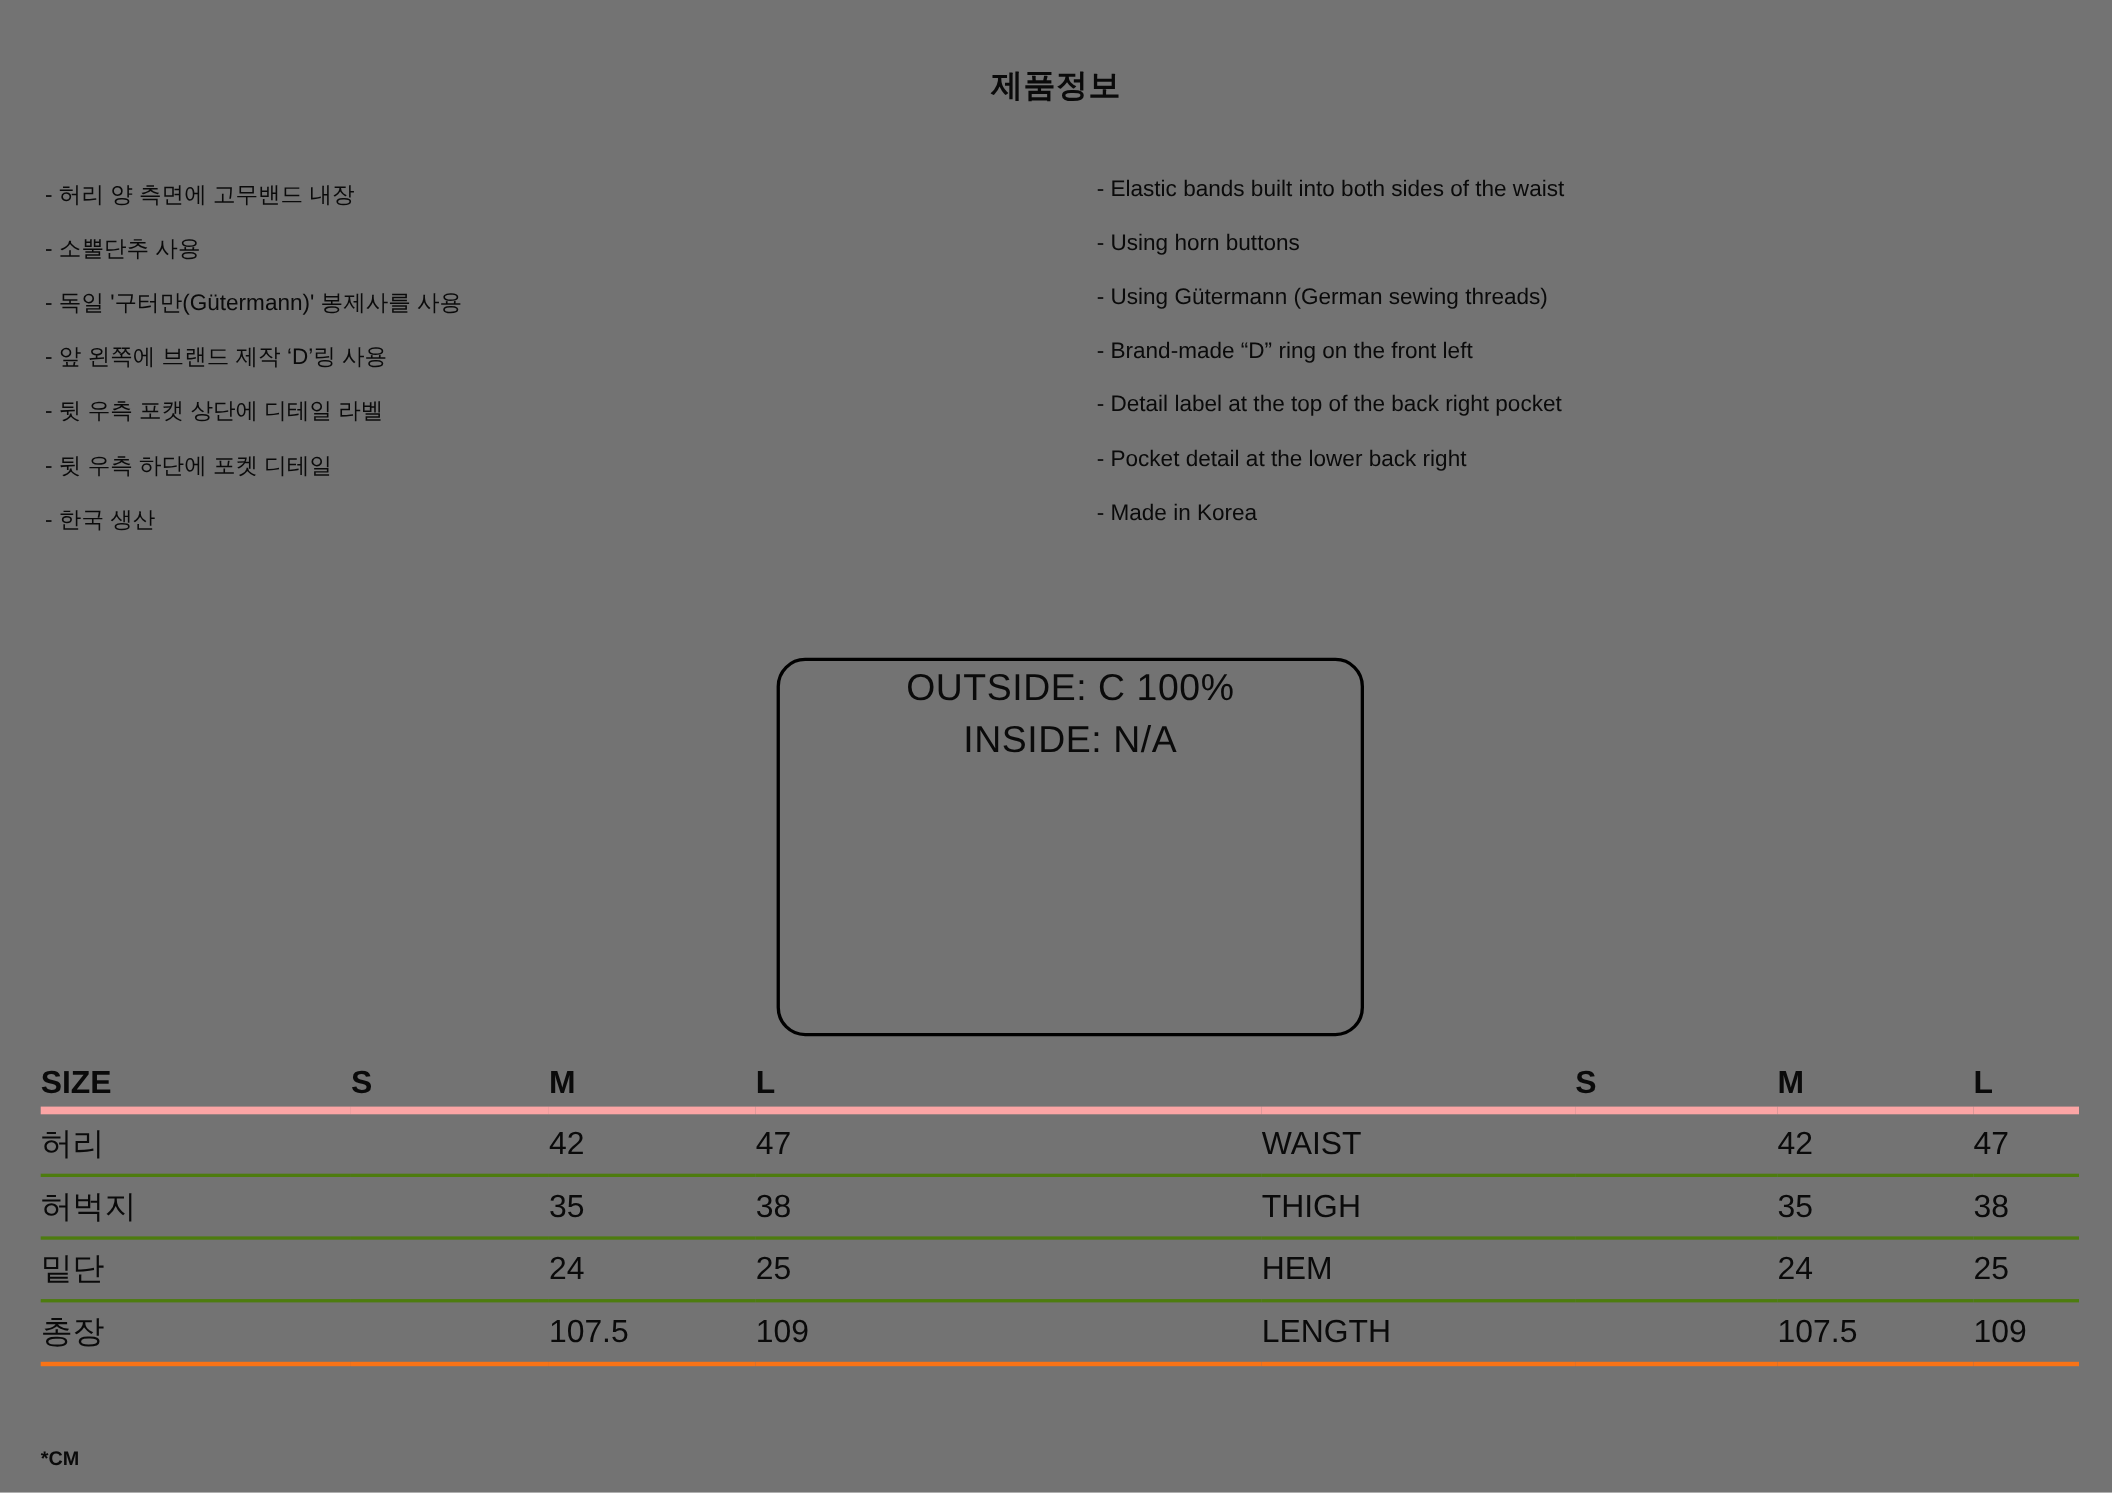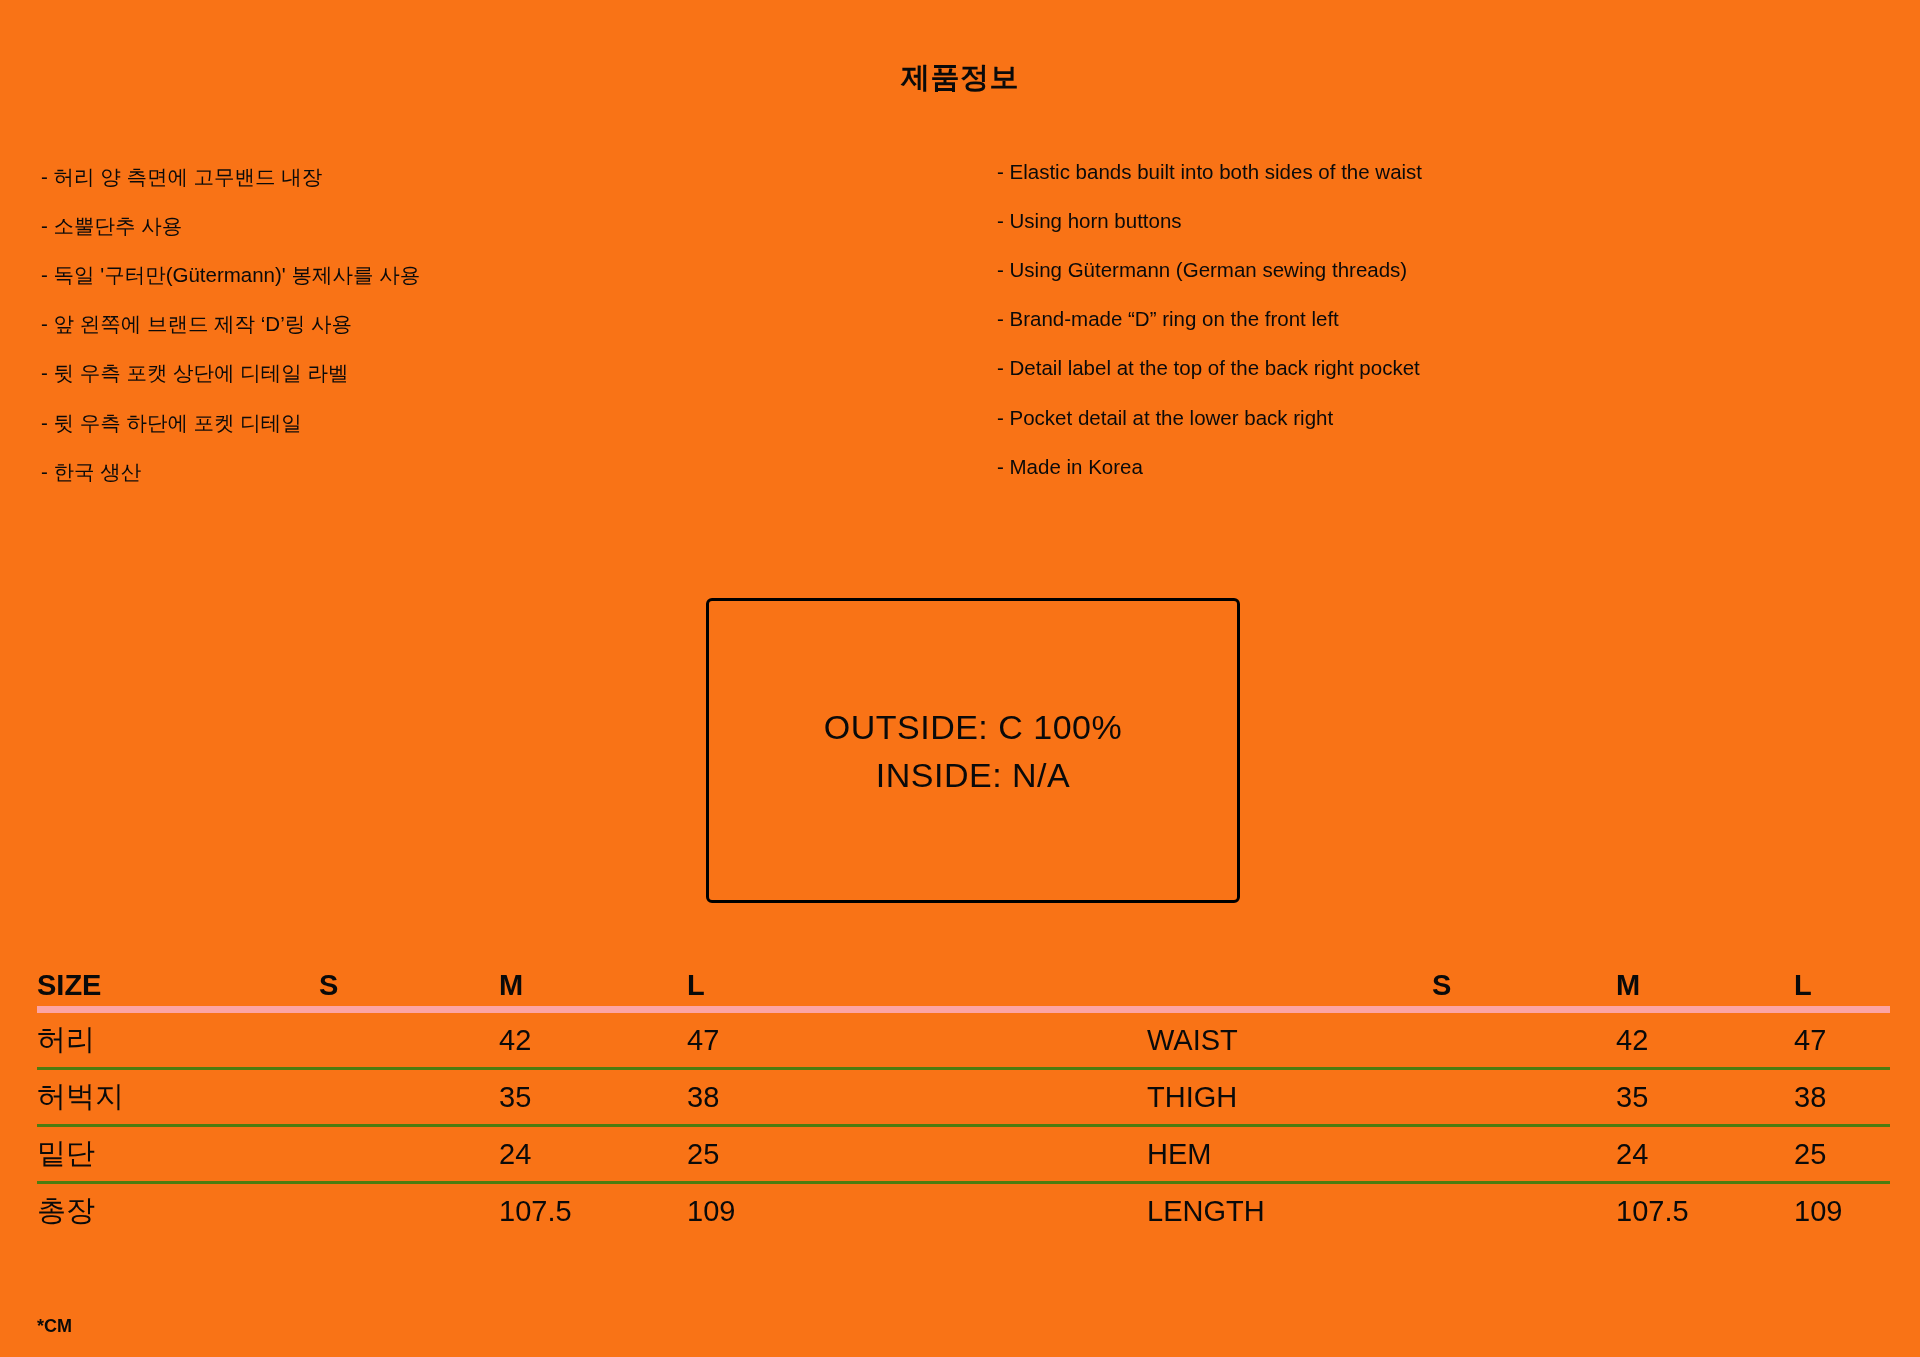--- a/index.html
+++ b/index.html
@@ -6,21 +6,21 @@
     margin: 0;
     padding: 0;
     background: #ffffff;
     color: #0a0a0a;
     font-family: "Liberation Sans", "DejaVu Sans", sans-serif;
   }
   .page {
     position: relative;
     width: 1920px;
     height: 1357px;
-    background: #f97316;
+    background: #737373;
     overflow: hidden;
   }
   .page-title {
     position: absolute;
     top: 58px;
     left: 0;
     width: 1920px;
     text-align: center;
     font-size: 29px;
     font-weight: bold;
@@ -47,28 +47,27 @@
   .list-en {
     left: 997px;
     top: 147px;
     font-weight: 400;
   }
   .fabric-box {
     position: absolute;
     left: 706px;
     top: 598px;
     width: 534px;
-    height: 305px;
+    height: 344px;
     border: 3px solid #000000;
-    border-radius: 6px;
+    border-radius: 26px;
     box-sizing: border-box;
     display: flex;
     flex-direction: column;
     align-items: center;
-    justify-content: center;
     font-size: 34px;
     line-height: 48px;
     letter-spacing: 0.5px;
   }
   table.size-table {
     position: absolute;
     left: 37px;
     top: 960px;
     width: 1853px;
     border-collapse: collapse;

